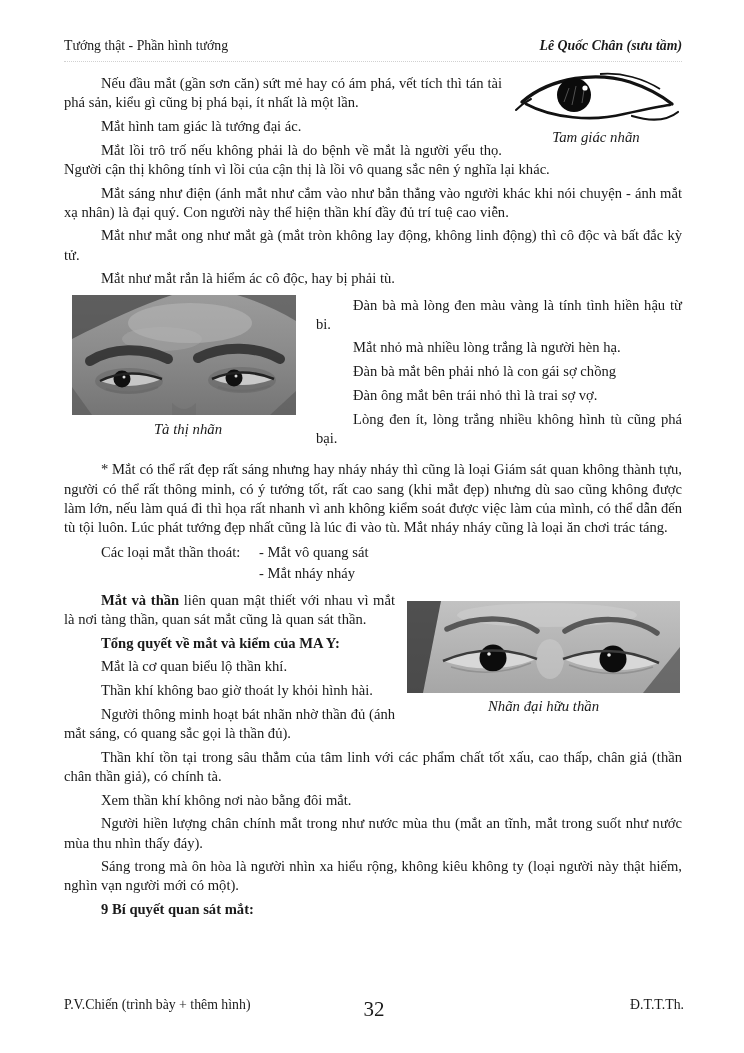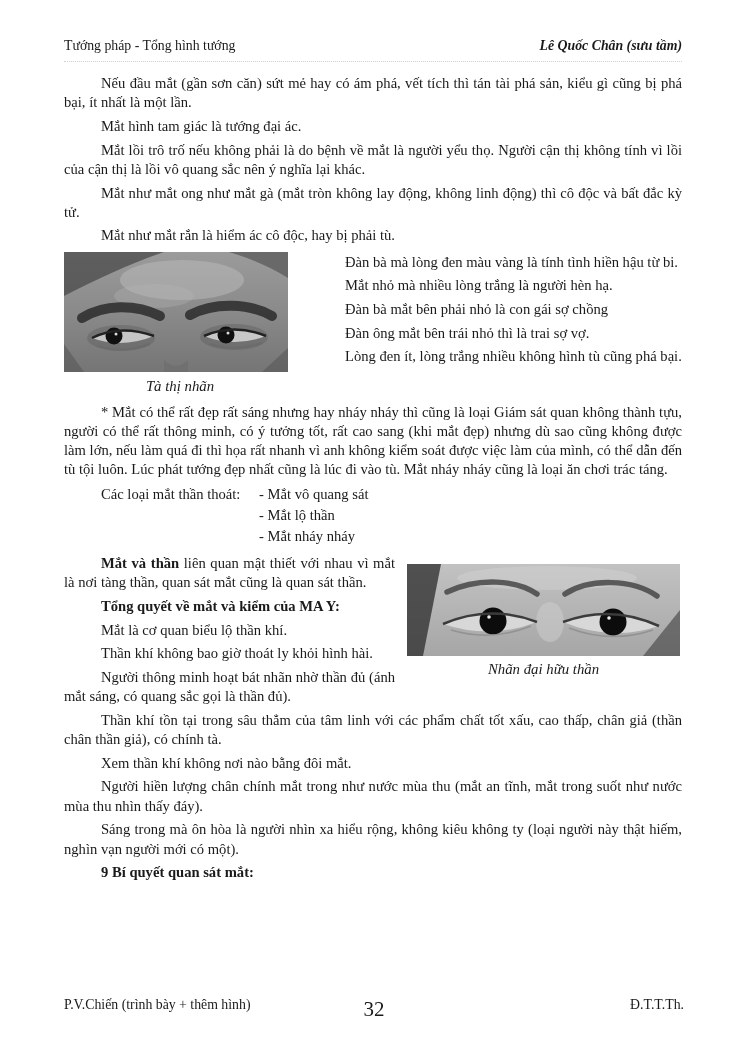--- a/index.html
+++ b/index.html
@@ -14,21 +14,21 @@
   .header-right { font-weight:bold; font-style:italic; }
 
   .content { margin-top:12px; font-size:14.6px; line-height:19.2px; text-align:justify; }
   .content p { margin:0 0 4.5px; text-indent:37px; }
   .fig-caption { font-style:italic; font-size:14.8px; line-height:18px; text-indent:0; text-align:center; }
 
   .fig-sketch { float:right; width:172px; margin:-6px 0 4px 8px; }
   .fig-sketch svg { display:block; margin:0 auto; }
 
   .row-tathi { display:flex; margin:6px 0 8px; }
-  .fig-tathi { width:232px; flex:0 0 auto; }
+  .fig-tathi { width:232px; flex:0 0 auto;margin-left:8px; }
   .fig-tathi svg { display:block; }
   .fig-tathi .fig-caption { margin-top:5px; }
   .side-col { flex:1 1 auto; padding-left:12px; }
   .side-col p { margin:0 0 4.5px; }
   .side-col p:first-child { margin-top:1px; }
 
   .list-block { margin:1px 0 7px; }
   .list-row { line-height:21px; }
   .list-label { display:inline-block; margin-left:37px; width:158px; }
   .list-row.offset { padding-left:195px; }
@@ -45,30 +45,44 @@
   .footer-center { position:absolute; left:50%; top:0; transform:translateX(-50%); font-size:21px; }
   .footer-right { position:absolute; right:0; top:0; }
 </style>
 </head>
 <body>
 
 <div class="page">
   <div class="inner">
 
     <div class="header">
-      <span class="header-left">Tướng pháp - Tổng hình tướng</span>
+      <span class="header-left">Tướng thật - Phần hình tướng</span>
       <span class="header-right">Lê Quốc Chân (sưu tầm)</span>
     </div>
 
     <div class="content">
 
+      <div class="fig-sketch">
+        <svg width="168" height="60" viewBox="0 0 168 60">
+          <path d="M10,34 C40,8 86,4 118,14 C136,20 150,28 160,36" stroke="#121212" stroke-width="3.4" fill="none" stroke-linecap="round"></path>
+          <path d="M88,6 C110,4 132,11 148,21" stroke="#121212" stroke-width="1.8" fill="none"></path>
+          <path d="M14,36 C40,50 80,54 112,46 C130,42 148,38 158,37" stroke="#121212" stroke-width="2.6" fill="none" stroke-linecap="round"></path>
+          <path d="M120,48 C140,54 156,52 166,44" stroke="#121212" stroke-width="2.2" fill="none" stroke-linecap="round"></path>
+          <path d="M4,42 C8,38 13,34 19,31" stroke="#121212" stroke-width="2" fill="none" stroke-linecap="round"></path>
+          <circle cx="62" cy="27" r="17" fill="#0b0b0b"></circle>
+          <path d="M52,34 L57,20 M60,37 L64,18 M70,35 L72,22" stroke="#8a8a8a" stroke-width="1" opacity="0.55" fill="none"></path>
+          <circle cx="73" cy="20" r="2.6" fill="#ffffff"></circle>
+        </svg>
+        <div class="fig-caption">Tam giác nhãn</div>
+      </div>
 
       <p>Nếu đầu mắt (gần sơn căn) sứt mẻ hay có ám phá, vết tích thì tán tài phá sản, kiểu gì cũng bị phá bại, ít nhất là một lần.</p>
       <p>Mắt hình tam giác là tướng đại ác.</p>
       <p>Mắt lồi trô trố nếu không phải là do bệnh về mắt là người yểu thọ. Người cận thị không tính vì lồi của cận thị là lồi vô quang sắc nên ý nghĩa lại khác.</p>
+      <p>Mắt sáng như điện (ánh mắt như cắm vào như bắn thẳng vào người khác khi nói chuyện - ánh mắt xạ nhân) là đại quý. Con người này thể hiện thần khí đầy đủ trí tuệ cao viễn.</p>
       <p>Mắt như mắt ong như mắt gà (mắt tròn không lay động, không linh động) thì cô độc và bất đắc kỳ tử.</p>
       <p>Mắt như mắt rắn là hiểm ác cô độc, hay bị phải tù.</p>
 
       <div class="row-tathi">
         <div class="fig-tathi">
           <svg width="224" height="120" viewBox="0 0 224 120">
             <defs>
               <linearGradient id="gm" x1="0" y1="0" x2="0" y2="1">
                 <stop offset="0" stop-color="#9b9b9b"></stop>
                   <stop offset="0.5" stop-color="#8a8a8a"></stop>
@@ -107,23 +121,20 @@
           <p>Đàn ông mắt bên trái nhỏ thì là trai sợ vợ.</p>
           <p>Lòng đen ít, lòng trắng nhiều không hình tù cũng phá bại.</p>
         </div>
       </div>
 
       <p>* Mắt có thể rất đẹp rất sáng nhưng hay nháy nháy thì cũng là loại Giám sát quan không thành tựu, người có thể rất thông minh, có ý tưởng tốt, rất cao sang (khi mắt đẹp) nhưng dù sao cũng không được làm lớn, nếu làm quá đi thì họa rất nhanh vì anh không kiểm soát được việc làm của mình, có thể dẫn đến tù tội luôn. Lúc phát tướng đẹp nhất cũng là lúc đi vào tù. Mắt nháy nháy cũng là loại ăn chơi trác táng.</p>
 
       <div class="list-block">
         <div class="list-row">
           <span class="list-label">Các loại mắt thần thoát:</span><span>- Mắt vô quang sát</span>
-        </div>
-        <div class="list-row offset">
-          <span>- Mắt lộ thần</span>
         </div>
         <div class="list-row offset">
           <span>- Mắt nháy nháy</span>
         </div>
       </div>
 
       <div class="fig-woman">
         <svg width="273" height="92" viewBox="0 0 273 92">
           <defs>
             <linearGradient id="gw" x1="0" y1="0" x2="0" y2="1">

